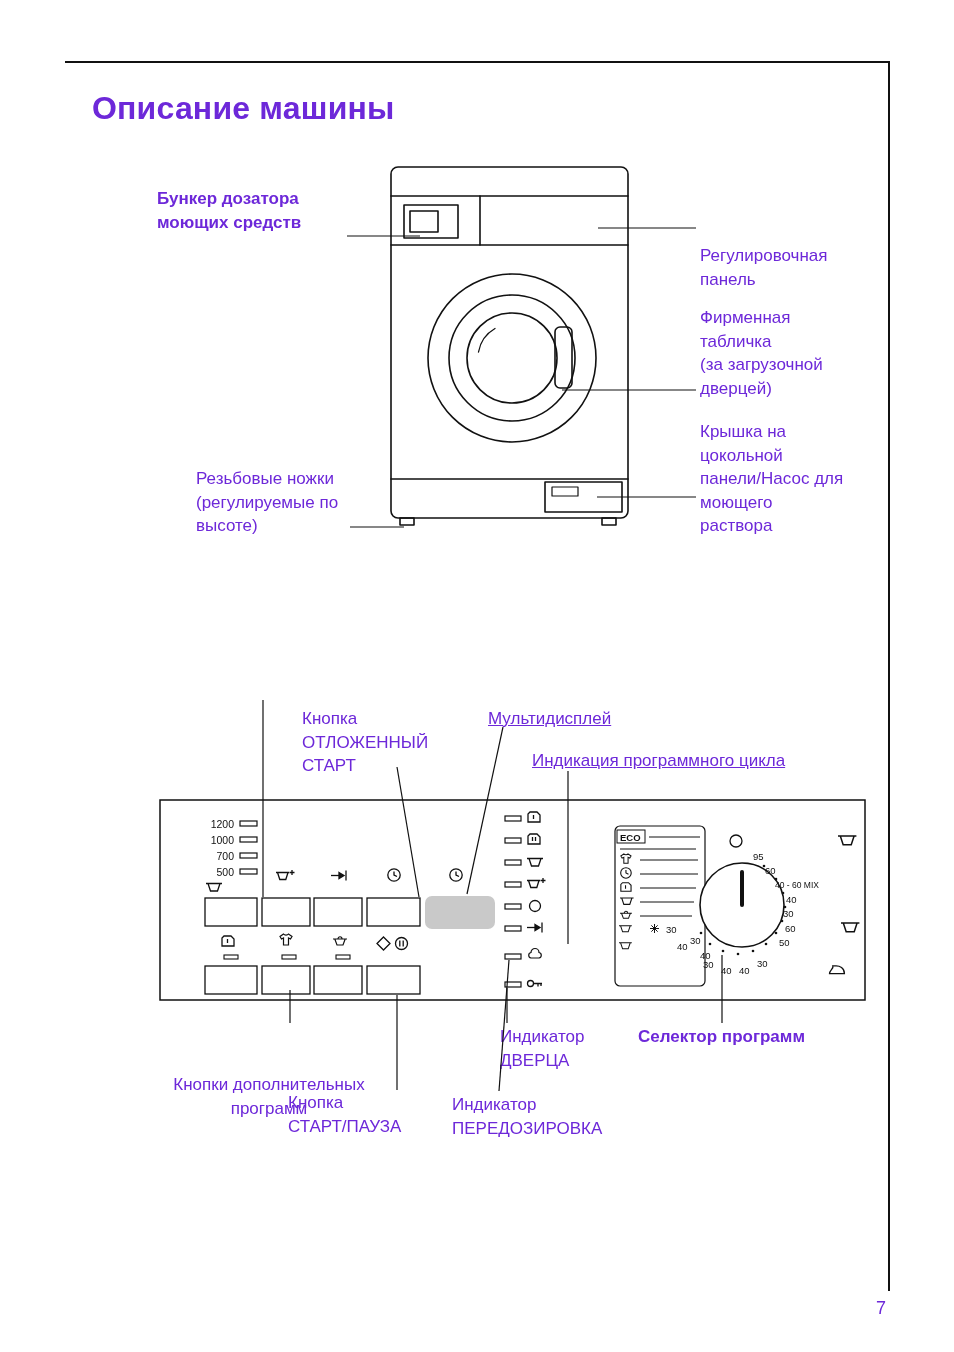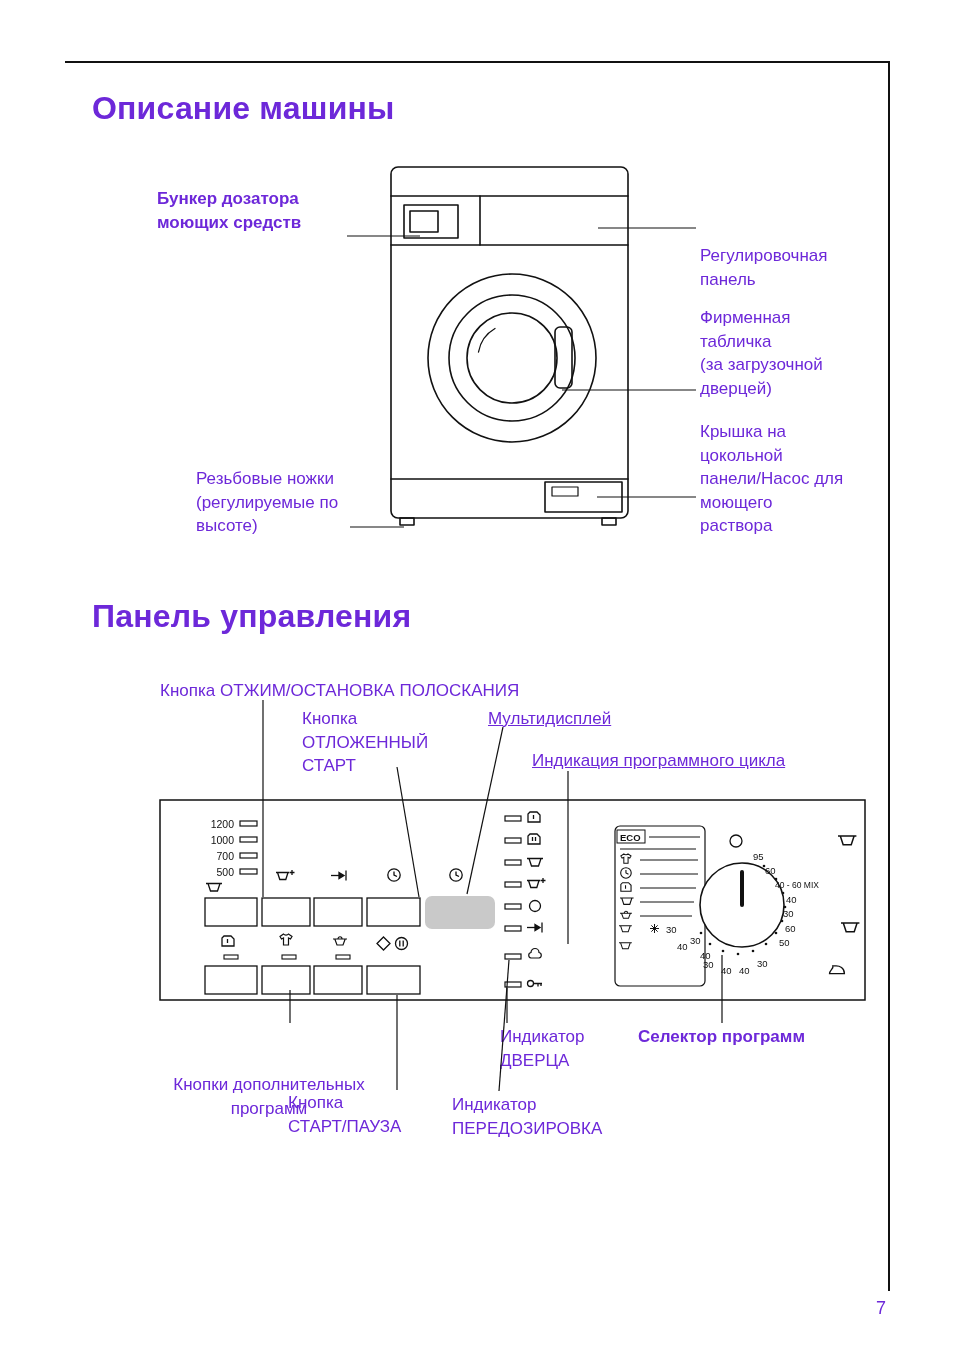--- a/index.html
+++ b/index.html
@@ -19,40 +19,38 @@
 </style>
 </head>
 <body>
 
 <div class="page">
 
   <div class="rule" style="left:65px;top:61px;width:823px;height:2px;"></div>
   <div class="rule" style="left:888px;top:61px;width:2px;height:1230px;"></div>
 
   <h1 class="title" style="left:92px;top:90px;">Описание машины</h1>
-  <h1 class="title" style="left:92px;top:598px;">Панель управления</h1>
 
   <div class="lbl" style="left:157px;top:187px;font-weight:bold;">Бункер дозатора
 моющих средств</div>
   <div class="lbl" style="left:700px;top:209px;margin-top:35px;">Регулировочная
 панель</div>
   <div class="lbl" style="left:700px;top:420px;">Крышка на
 цокольной
 панели/Насос для
 моющего
 раствора</div>
   <div class="lbl" style="left:700px;top:306px;">Фирменная
 табличка
 (за загрузочной
 дверцей)</div>
   <div class="lbl" style="left:155px;top:467px;margin-left:41px;">Резьбовые ножки
 (регулируемые по
 высоте)</div>
 
-  <div class="lbl" style="left:160px;top:679px;">Кнопка ОТЖИМ/ОСТАНОВКА ПОЛОСКАНИЯ</div>
   <div class="lbl" style="left:302px;top:707px;">Кнопка
 ОТЛОЖЕННЫЙ
 СТАРТ</div>
   <div class="lbl" style="left:488px;top:707px;text-decoration:underline;">Мультидисплей</div>
   <div class="lbl" style="left:532px;top:749px;text-decoration:underline;">Индикация программного цикла</div>
   <div class="lbl center" style="left:163px;top:1073px;width:212px;text-align:center;">Кнопки дополнительных
 программ</div>
   <div class="lbl" style="left:288px;top:1091px;">Кнопка
 СТАРТ/ПАУЗА</div>
   <div class="lbl" style="left:500px;top:1025px;">Индикатор

